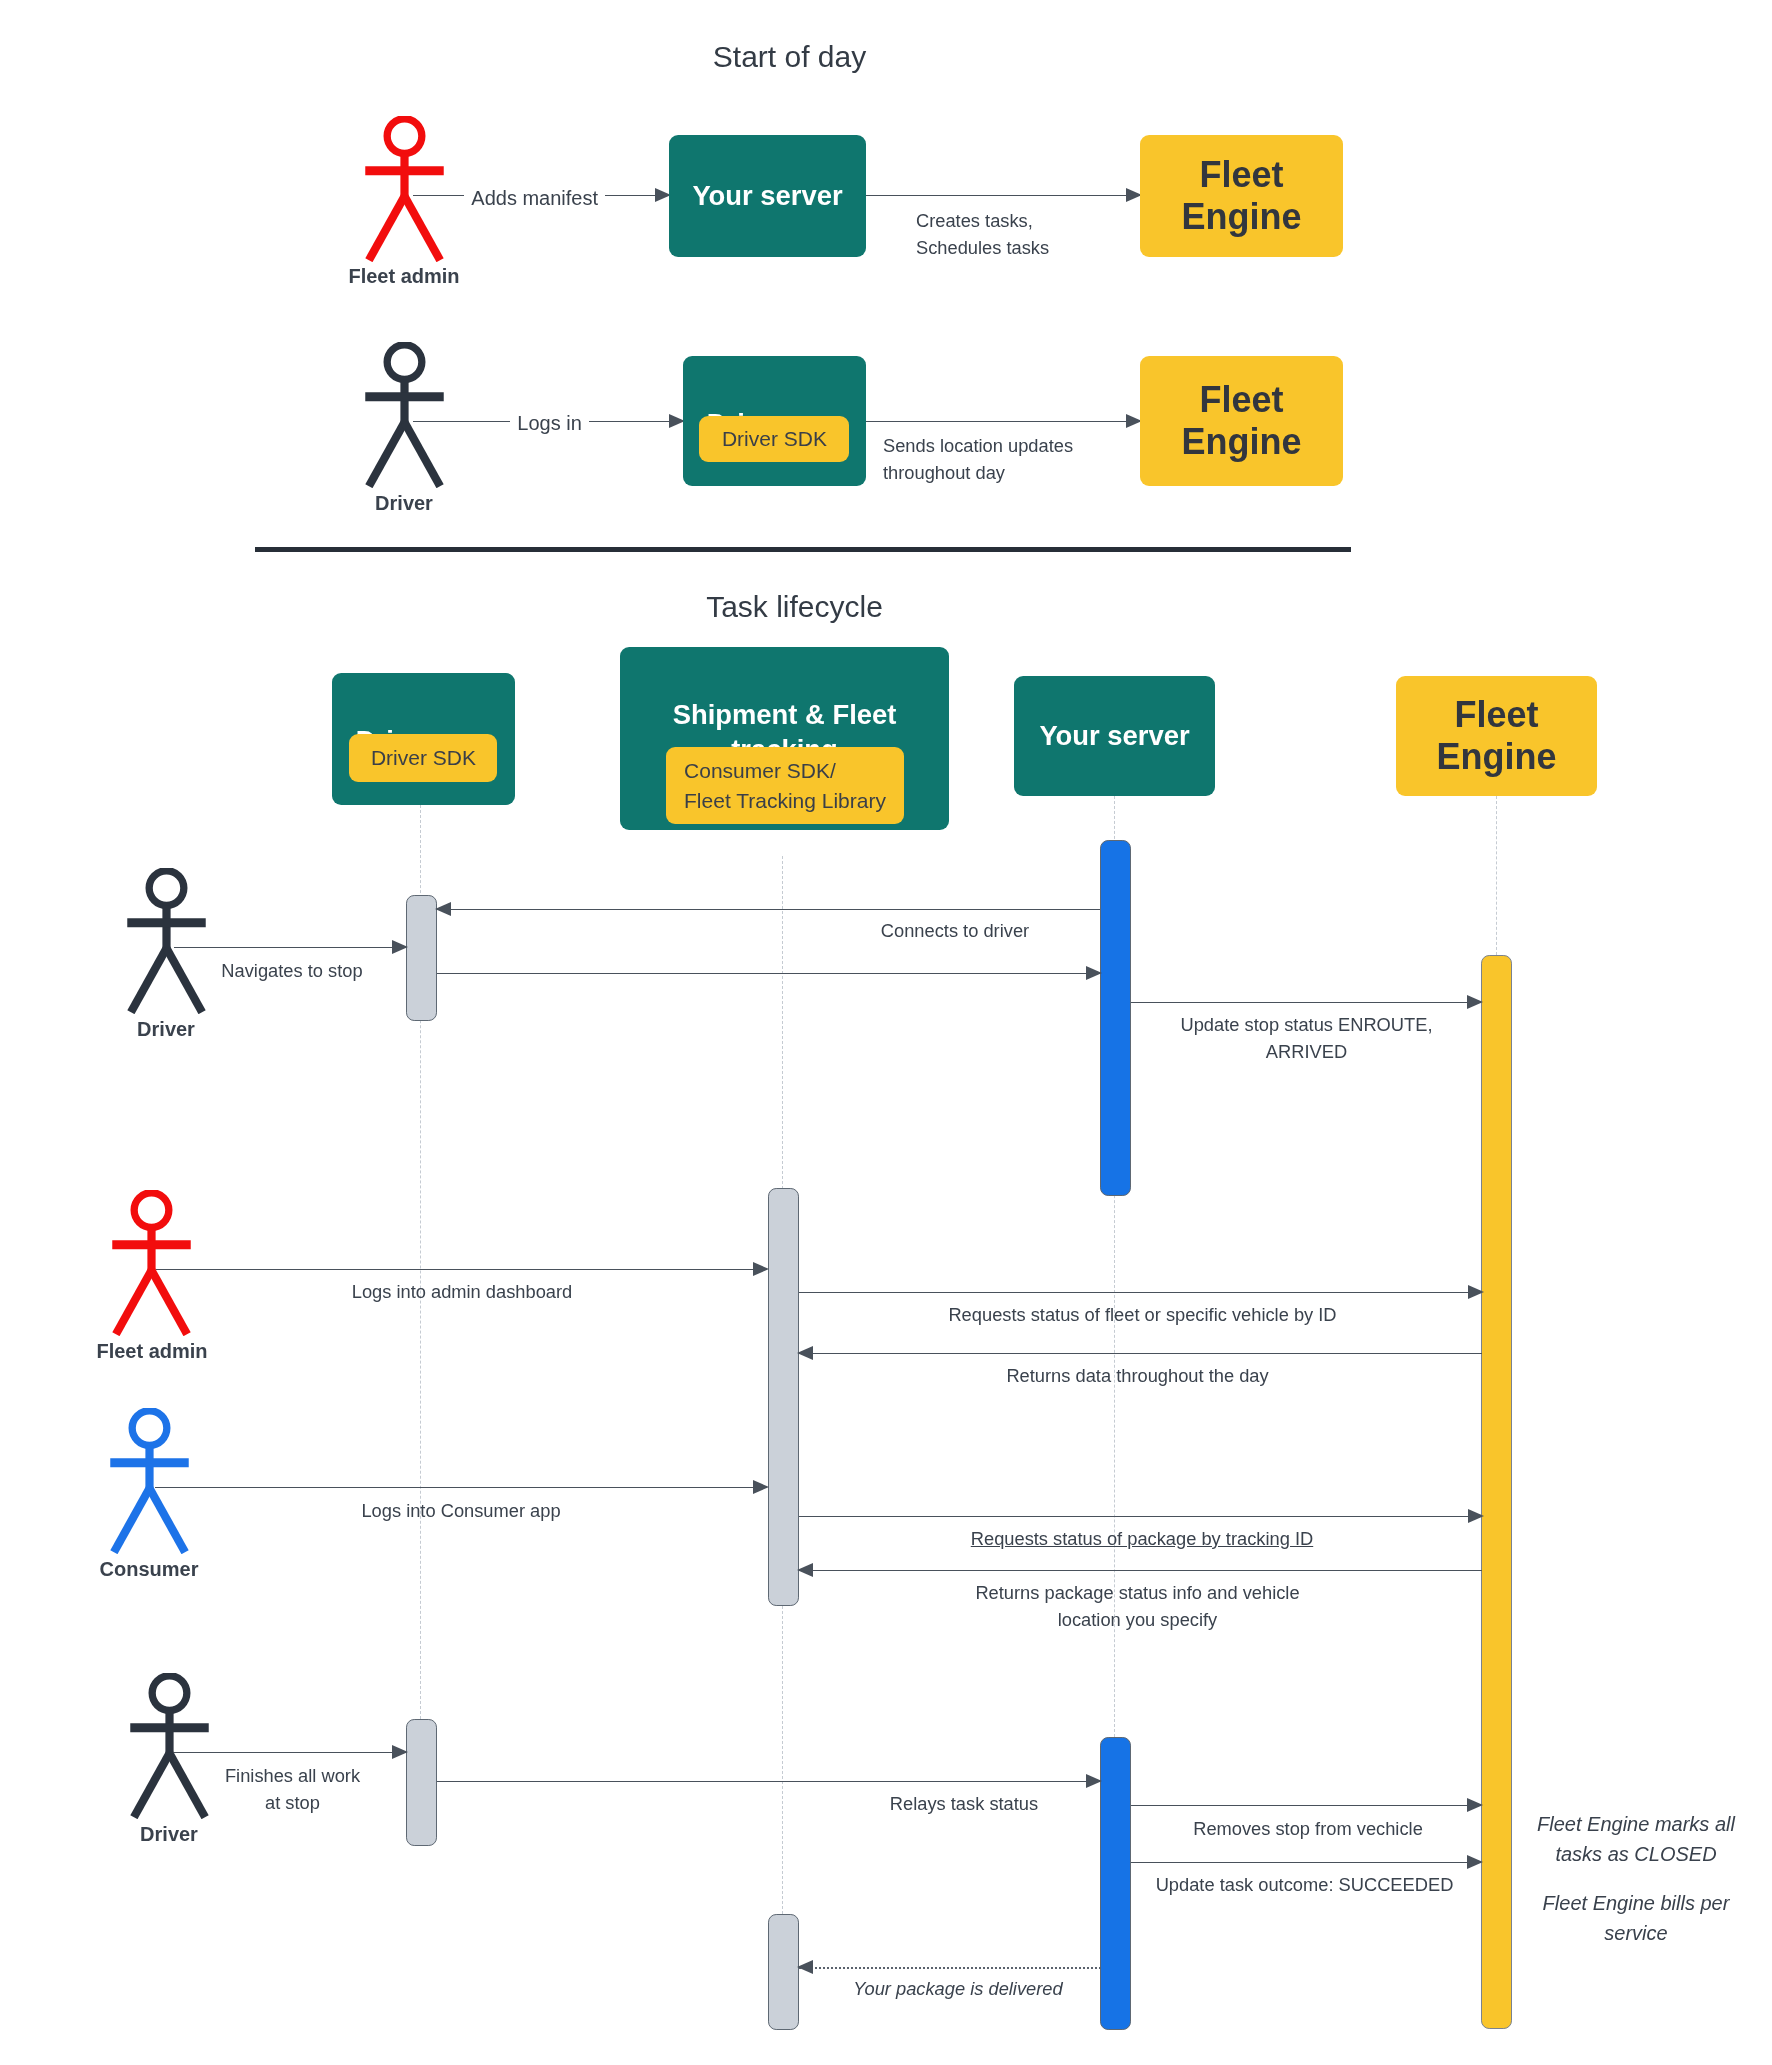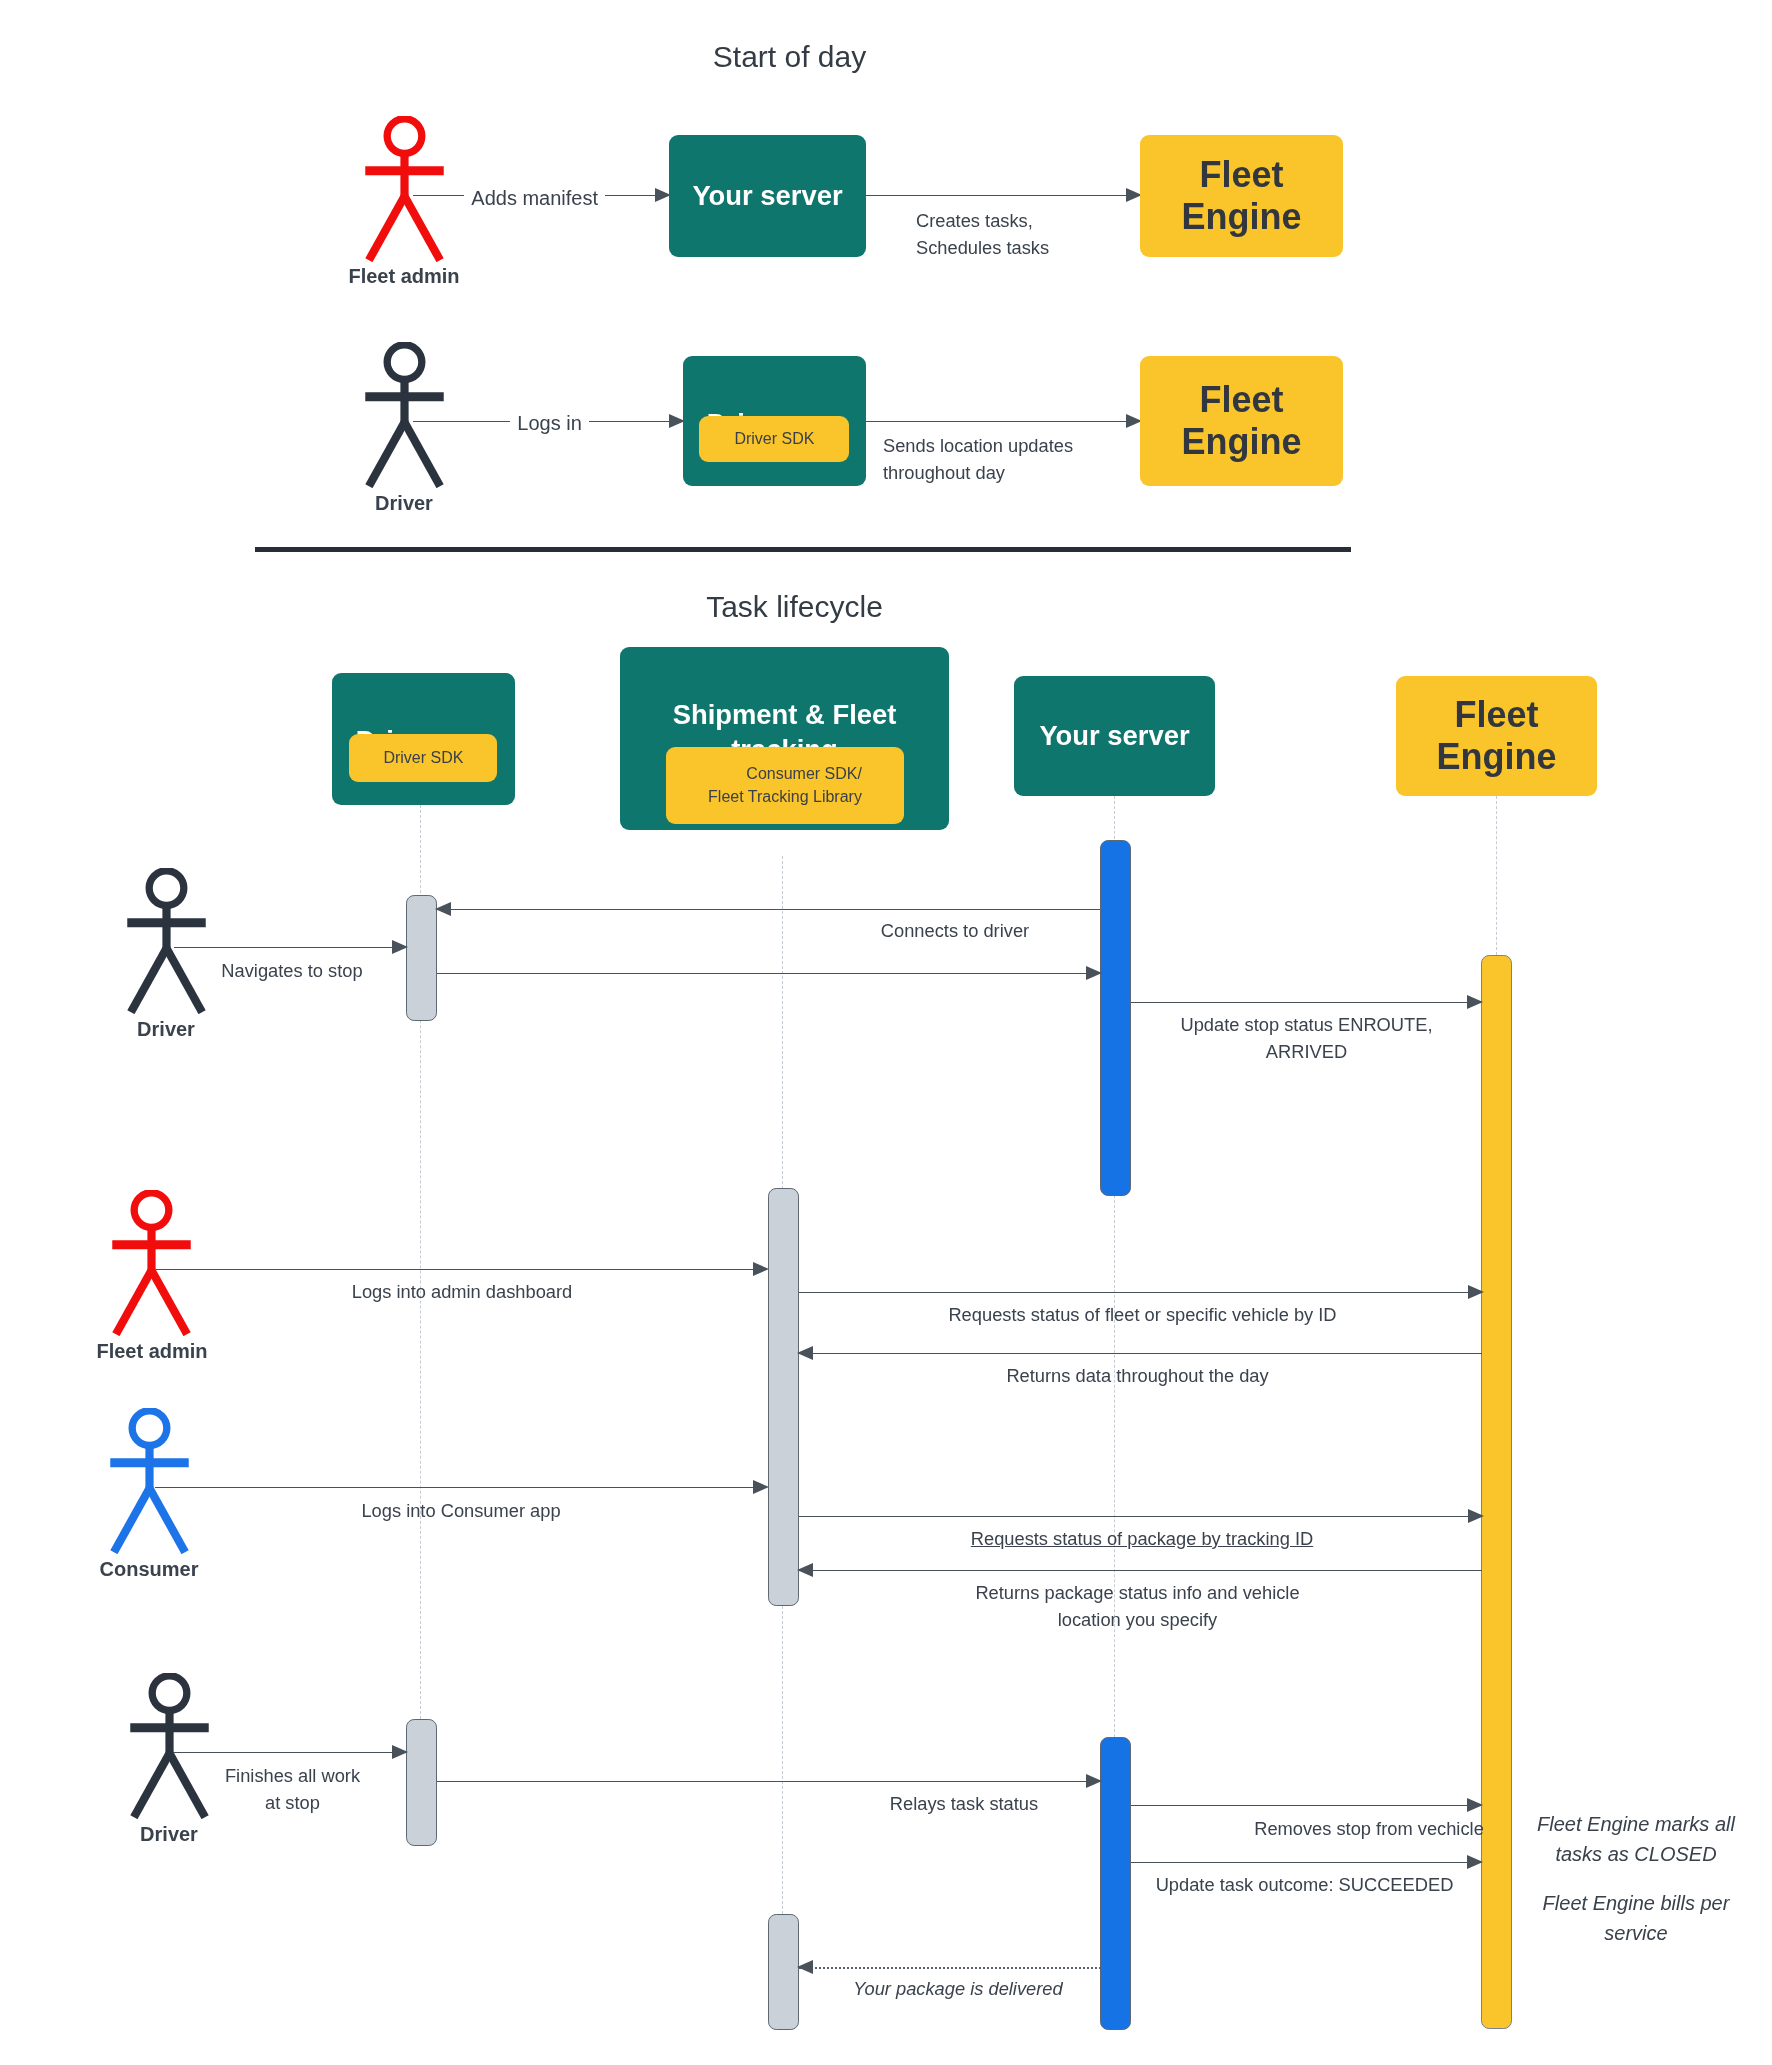--- a/index.html
+++ b/index.html
@@ -7,21 +7,21 @@
           font-family:"Liberation Sans",sans-serif;overflow:hidden;}
   .sec-title{position:absolute;font-size:30px;color:#333B45;text-align:center;}
   
   .bluebox{position:absolute;background:#0f766e;border-radius:9.1px;color:#fff;
            font-weight:700;font-size:27.4px;text-align:center;box-sizing:border-box;white-space:pre-line;line-height:1.35;}
   .flexc{display:flex;align-items:center;justify-content:center;}
   .yellowbox{position:absolute;background:#F9C52B;border-radius:9.1px;color:#32363E;
              font-weight:700;font-size:36px;text-align:center;box-sizing:border-box;}
   .boxtitle{margin-top:12.8px;white-space:pre-line;line-height:1.3;}
   .sdkbox{position:absolute;background:#F9C52B;border-radius:9.1px;color:#3A3F48;
-          font-weight:400;font-size:16px;text-align:right;white-space:pre-line;line-height:1.4;box-sizing:border-box;}
+          font-weight:400;font-size:21px;text-align:left;white-space:pre-line;line-height:1.4;box-sizing:border-box;}
   
   .lifeline{position:absolute;width:0;border-left:1.8px dashed #C5CBD2;}
   .bar{position:absolute;border-radius:8.2px;border:1.8px solid #5E6873;box-sizing:border-box;}
   .bar.gray{background:#CBD1D9;}
   .bar.blue{background:#1673E6;}
   .bar.yellow{background:#F9C52B;border-color:#7A828E;}
   
   .msg{position:absolute;height:0;}
   .msg .line{position:absolute;left:0;right:0;top:-0.9px;border-top:1.8px solid #49515B;}
   .msg.dotted .line{border-top:2.7px dotted #5A626D;}
@@ -243,21 +243,21 @@
   <div class="msg" style="left:437px;top:1782px;width:663px;">
     <div class="line"></div>
       <div class="ah-r"></div>
   </div>
   <div class="lbl" style="left:827px;top:1790px;width:274px;">Relays task status</div>
 
   <div class="msg" style="left:1131px;top:1806px;width:350px;">
     <div class="line"></div>
       <div class="ah-r"></div>
   </div>
-  <div class="lbl" style="left:1232px;top:1815px;width:274px;">Removes stop from vechicle</div>
+  <div class="lbl" style="left:1171px;top:1815px;width:274px;">Removes stop from vechicle</div>
 
   <div class="msg" style="left:1131px;top:1863px;width:350px;">
     <div class="line"></div>
       <div class="ah-r"></div>
   </div>
   <div class="lbl" style="left:1140px;top:1871px;width:329px;">Update task outcome: SUCCEEDED</div>
 
   <div class="msg dotted" style="left:799px;top:1968px;width:302px;">
     <div class="line"></div>
       <div class="ah-l"></div>

